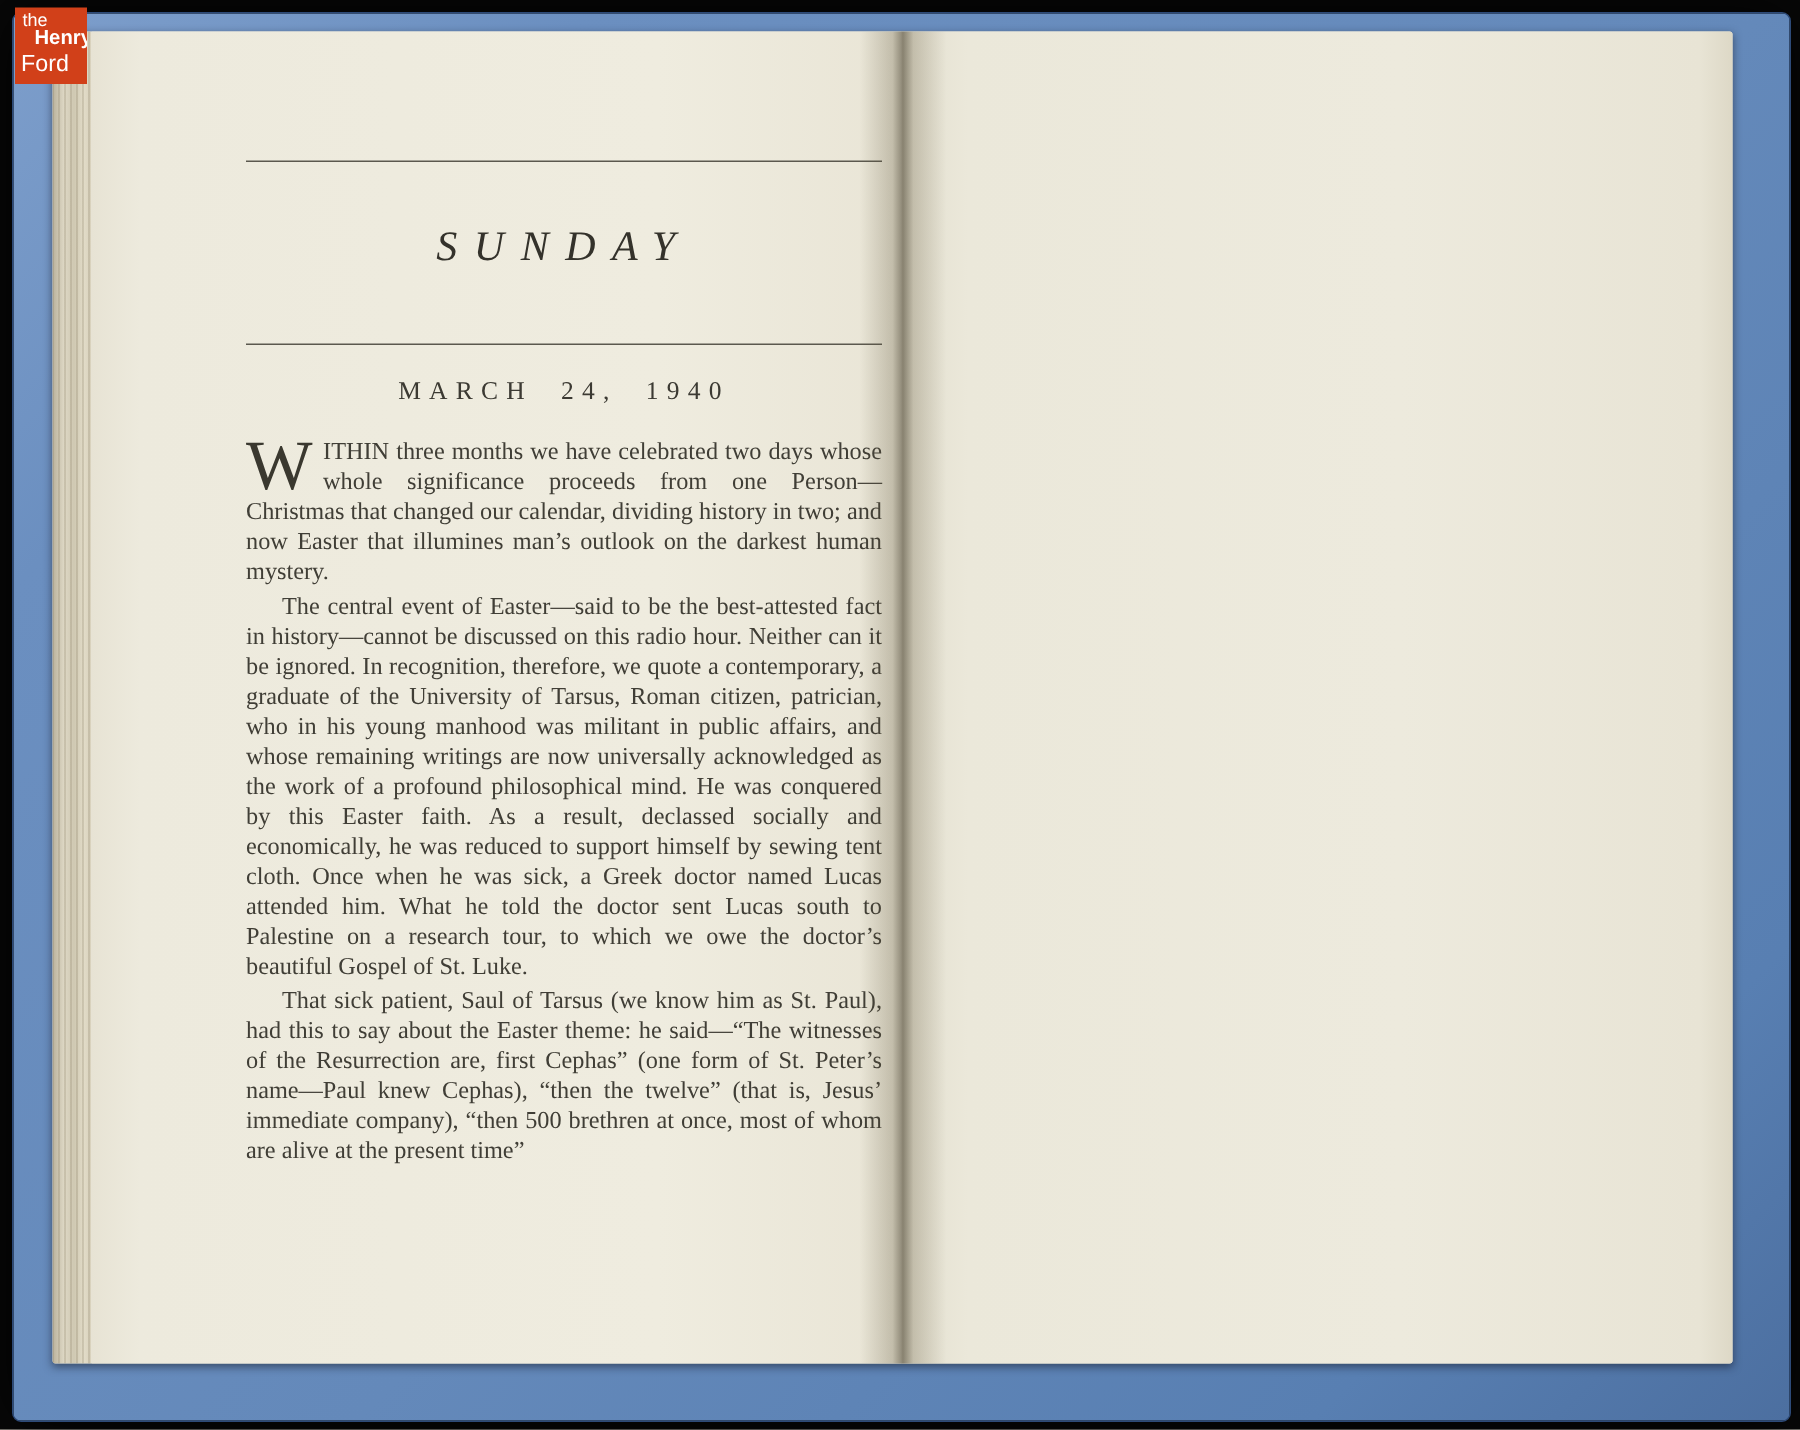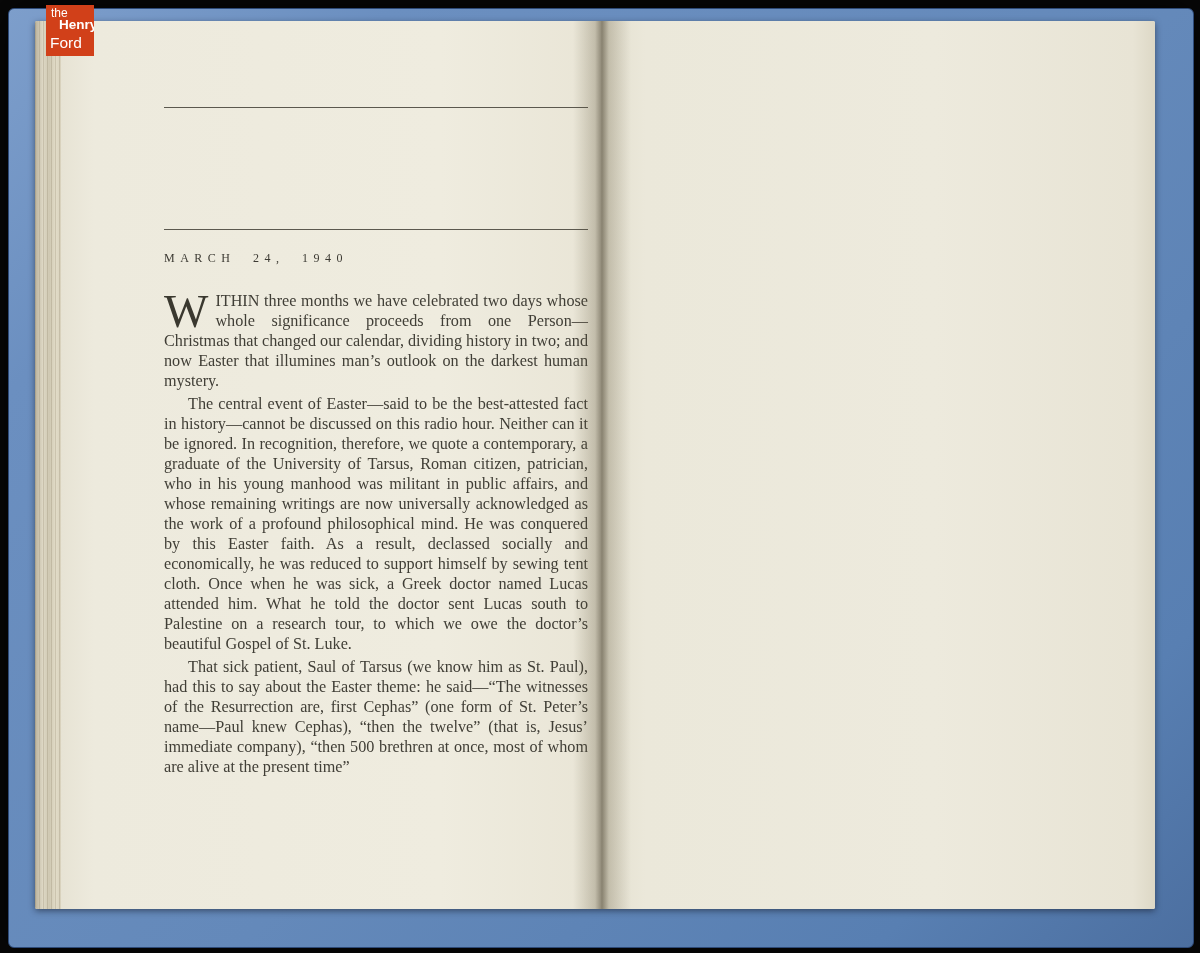--- a/index.html
+++ b/index.html
@@ -52,22 +52,22 @@
   .chapter-title{
     position:absolute;top:128px;left:0;right:0;
     text-align:center;
     font-style:italic;
     font-size:28px;
     letter-spacing:11px;
     color:#34322b;
   }
   .date-heading{
     position:absolute;top:230px;left:0;right:0;
-    text-align:left;
-    font-size:12px;
+    text-align:center;
+    font-size:17px;
     letter-spacing:5.5px;
     word-spacing:9px;
     color:#3c3a33;
   }
   .body{position:absolute;left:0;right:0;color:#403e36;}
   .body-left{top:270px;}
   .para{
     font-size:16.2px;
     line-height:20px;
     text-align:justify;
@@ -87,36 +87,36 @@
     font-size:14px;
     color:#4b493f;
   }
   .pn-left{top:798px;}
   .watermark{
     position:absolute;left:10px;top:5px;width:48px;height:51px;
     background:#d14019;
     color:#ffffff;
     font-family:"Liberation Sans","DejaVu Sans",sans-serif;
     overflow:hidden;
-    margin-left:36px;
   }
   .wm-the{position:absolute;left:5px;top:1px;font-size:12px;font-weight:normal;}
   .wm-henry{position:absolute;left:13px;top:12px;font-size:13.5px;font-weight:bold;text-align:center;}
   .wm-ford{position:absolute;left:4px;top:29px;font-size:15.5px;font-weight:normal;}
 </style>
 </head>
 <body>
 
 <div class="book">
   <div class="pages">
     <div class="edge-stack"></div>
 
     <div class="left-page">
       <div class="col col-left">
         <div class="rule rule-top"></div>
+        <div class="chapter-title">SUNDAY</div>
         <div class="rule rule-mid"></div>
         <div class="date-heading">MARCH 24, 1940</div>
         <div class="body body-left">
             <p class="para"><span class="dropcap">W</span><span>ITHIN three months we have celebrated two days whose whole significance proceeds from one Person—Christmas that changed our calendar, dividing history in two; and now Easter that illumines man’s outlook on the darkest human mystery.</span></p>
             <p class="para indent"><span>The central event of Easter—said to be the best-attested fact in history—cannot be discussed on this radio hour. Neither can it be ignored. In recognition, therefore, we quote a contemporary, a graduate of the University of Tarsus, Roman citizen, patrician, who in his young manhood was militant in public affairs, and whose remaining writings are now universally acknowledged as the work of a profound philosophical mind. He was conquered by this Easter faith. As a result, declassed socially and economically, he was reduced to support himself by sewing tent cloth. Once when he was sick, a Greek doctor named Lucas attended him. What he told the doctor sent Lucas south to Palestine on a research tour, to which we owe the doctor’s beautiful Gospel of St. Luke.</span></p>
             <p class="para indent"><span>That sick patient, Saul of Tarsus (we know him as St. Paul), had this to say about the Easter theme: he said—“The witnesses of the Resurrection are, first Cephas” (one form of St. Peter’s name—Paul knew Cephas), “then the twelve” (that is, Jesus’ immediate company), “then 500 brethren at once, most of whom are alive at the present time”</span></p>
           </div>
       </div>
     </div>
 

